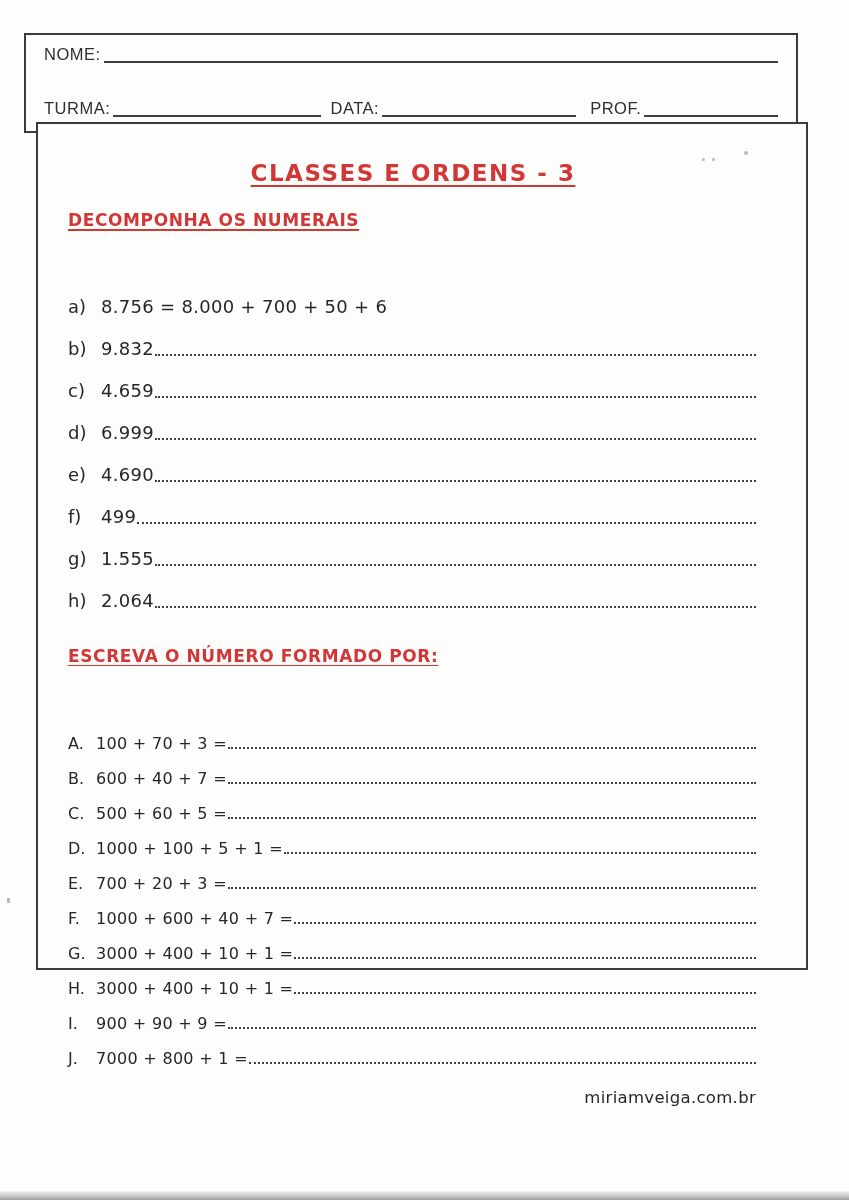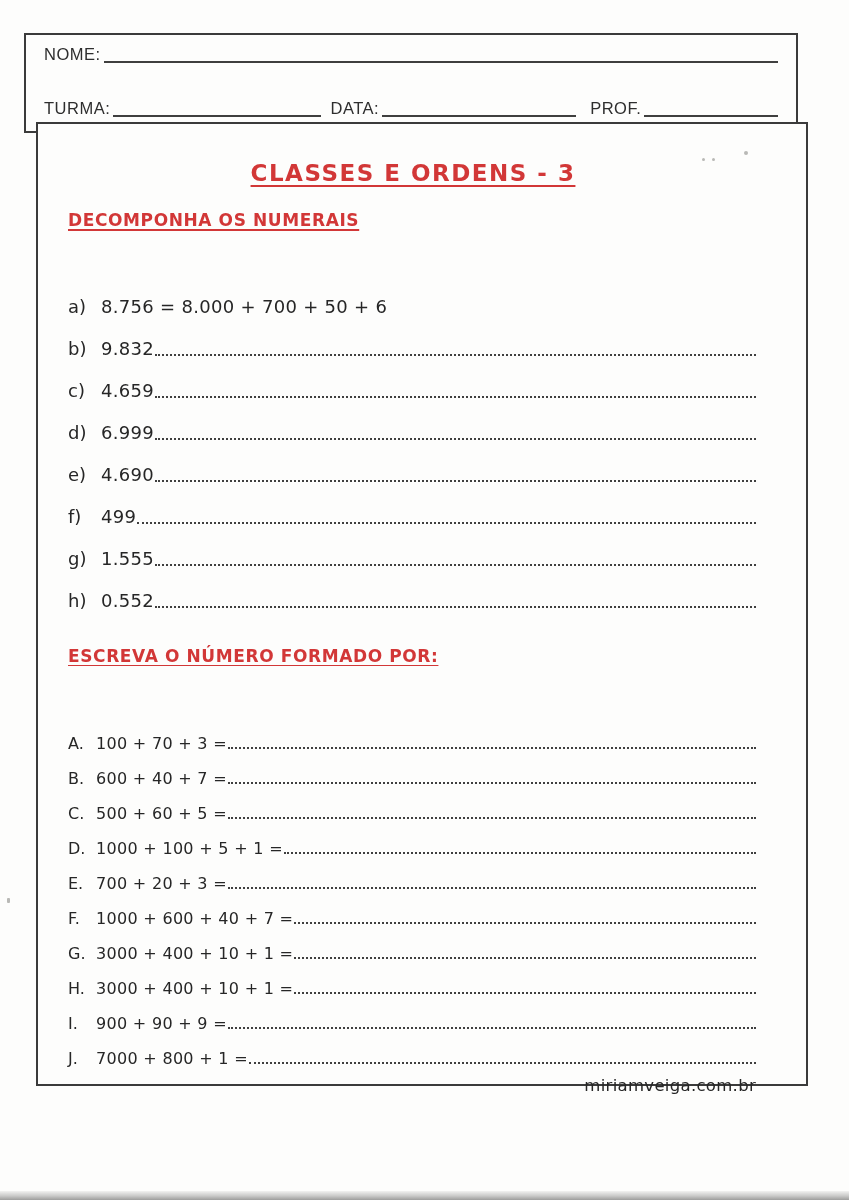--- a/index.html
+++ b/index.html
@@ -39,21 +39,21 @@
   .hline.turma { flex: 1.55; }
   .hline.data  { flex: 1.45; margin-right: 6px; }
   .hline.prof  { flex: 1.0; }
   .hrow .hlabel + .hline { margin-left: 3px; }
   .hrow .mid { margin-left: 8px; }
 
   
   .main-box {
     position: absolute;
     left: 36px; top: 122px;
-    width: 772px; height: 964px;
+    width: 772px; height: 848px;
     border: 2px solid #3b3b3b;
     background: #fdfdfc;
     padding: 36px 48px 0 30px;
   }
   .title {
     text-align: center;
     color: #d23737;
     font-size: 23px;
     font-weight: bold;
     letter-spacing: 1.5px;
@@ -84,21 +84,21 @@
   .list2 .item .ilabel { width: 28px; }
   .item .itext { white-space: nowrap; line-height: 1.15; letter-spacing: 0.3px; }
   .item .dots {
     flex: 1;
     height: 0;
     border-bottom: 2.2px dotted #3f3f3f;
     margin: 0 2px 4px 1px;
   }
 
   .footer {
-    margin-top: 8px;
+    margin-top: 20px;
     text-align: right;
     font-size: 16.5px;
     padding-right: 2px;
     letter-spacing: 0.3px;
   }
 
   
   .scan-bottom {
     position: absolute;
     left: 0; bottom: 0;
@@ -166,21 +166,21 @@
         <span class="itext">499</span>
         <span class="dots"></span>
       </div>
       <div class="item">
         <span class="ilabel">g)</span>
         <span class="itext">1.555</span>
         <span class="dots"></span>
       </div>
       <div class="item">
         <span class="ilabel">h)</span>
-        <span class="itext">0.552</span>
+        <span class="itext">2.064</span>
         <span class="dots"></span>
       </div>
     </div>
 
     <h2 class="sec-heading two">ESCREVA O NÚMERO FORMADO POR:</h2>
 
     <div class="list list2">
       <div class="item">
         <span class="ilabel">A.</span>
         <span class="itext">100 + 70 + 3 =</span>

